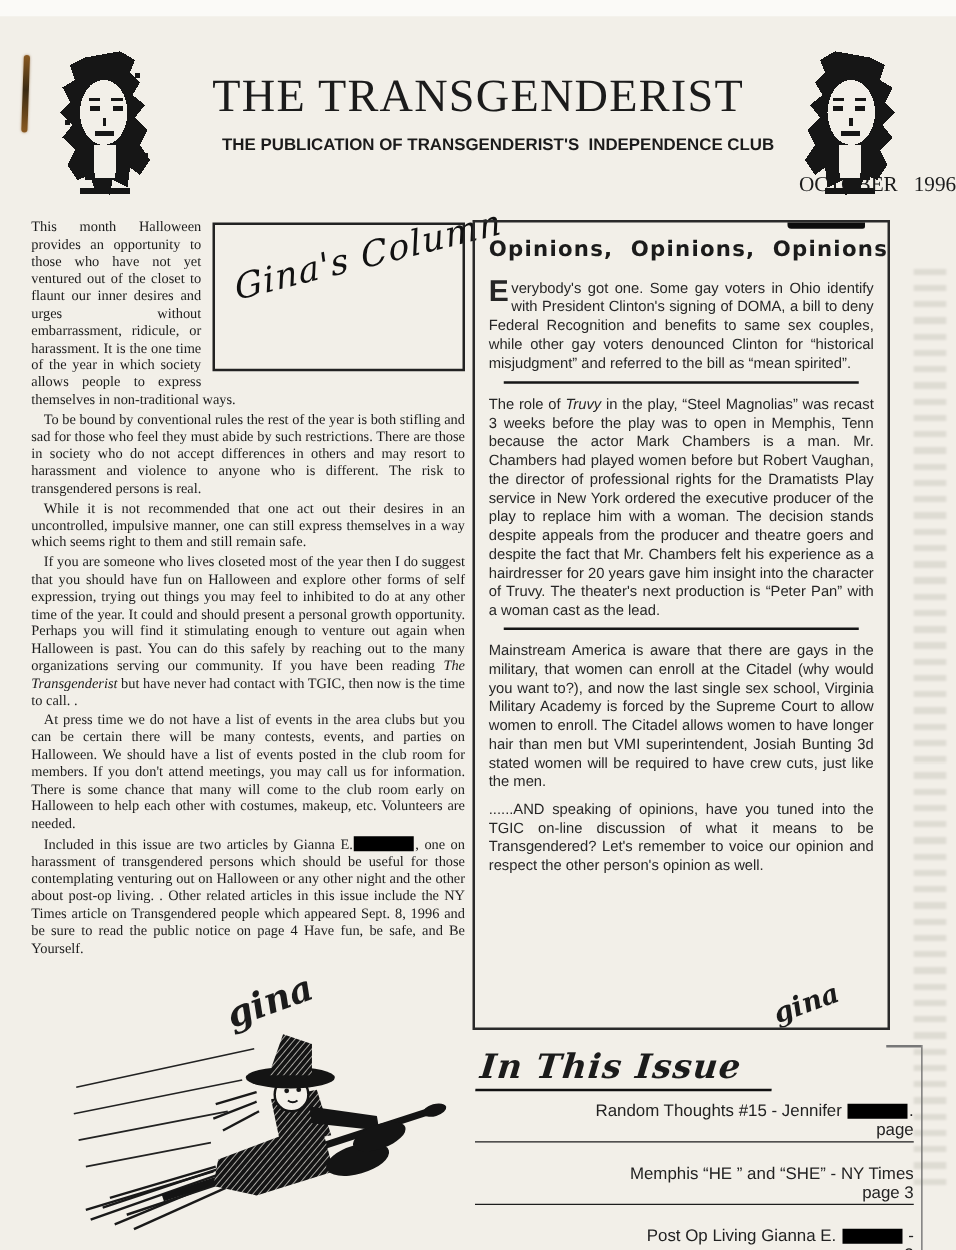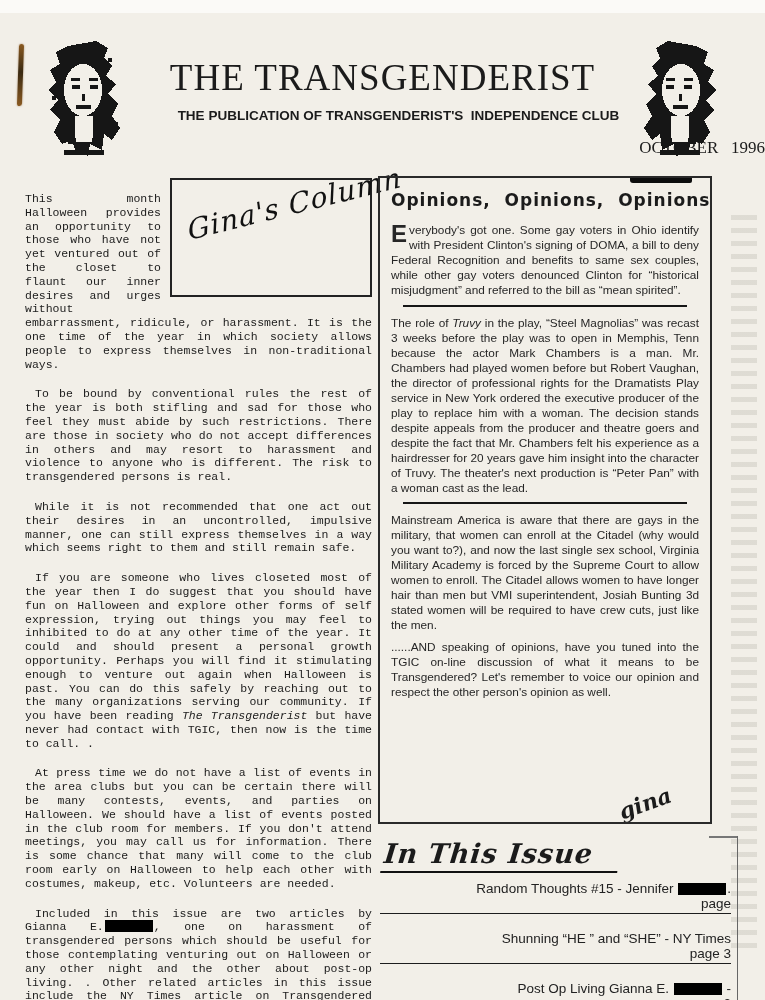--- a/index.html
+++ b/index.html
@@ -22,21 +22,21 @@
          font-size:37px;letter-spacing:1px;white-space:pre;}
   .subtitle{position:absolute;top:78px;left:16px;width:100%;text-align:center;
             font-family:"Liberation Sans",sans-serif;font-weight:bold;font-size:13.5px;white-space:pre;}
   .date{position:absolute;top:108px;left:0;width:100%;text-align:right;font-size:17px;white-space:pre;}
   
   .col-left{position:absolute;left:25px;top:176px;width:347px;}
   .ginas-box{float:right;width:198px;height:115px;border:2px solid #222;margin:2px 0 6px 9px;position:relative;}
   .gc-text{position:absolute;left:16px;top:34px;font-family:"DejaVu Serif",serif;font-style:italic;
            font-size:28px;letter-spacing:1px;transform:rotate(-14deg) skewX(-6deg);transform-origin:left center;
            white-space:nowrap;color:#111;}
-  .col-left p{margin:16px 0 2px;text-align:justify;font-size:11.5px;line-height:1.2;text-indent:10px;font-family:Liberation Mono, monospace;}
+  .col-left p{margin:0 0 2px;text-align:justify;font-size:11.5px;line-height:1.2;text-indent:10px;}
   .col-left p.first{text-indent:0;}
   .sig{display:inline-block;font-family:"DejaVu Serif",serif;font-style:italic;font-weight:bold;
        transform:rotate(-20deg);}
   .sig-left{margin:16px 0 0 155px;font-size:29px;}
   .witch{margin:-4px 0 0 32px;}
   
   .col-right{position:absolute;left:378px;top:176px;width:334px;}
   .opinions-box{position:relative;border:2px solid #2a2a2a;box-sizing:border-box;height:648px;
                 padding:10px 11px 6px;font-family:"Liberation Sans",sans-serif;overflow:hidden;}
   .op-smudge{position:absolute;top:-5px;left:250px;width:62px;height:10px;background:#0d0d0d;
@@ -178,21 +178,21 @@
       <div class="sig sig-right">gina</div>
     </div>
 
     <div class="issue-box">
       <div class="issue-title">In This Issue</div>
       <div class="issue-row">
         <span class="toc-label">Random Thoughts #15 - Jennifer <span class="redact"></span>.</span>
         <span class="toc-page">page</span>
       </div>
       <div class="issue-row">
-        <span class="toc-label">Shunning “HE ” and “SHE” -  NY Times</span>
+        <span class="toc-label">Memphis “HE ” and “SHE” -  NY Times</span>
         <span class="toc-page">page 3</span>
       </div>
       <div class="issue-row">
         <span class="toc-label">Post Op Living  Gianna E. <span class="redact"></span> -</span>
         <span class="toc-page">page 2</span>
       </div>
       <div class="issue-row">
         <span class="toc-label">Leotards and Wrestling-  Burlington <span class="redact"></span></span>
         <span class="toc-page">page 6</span>
       </div>

